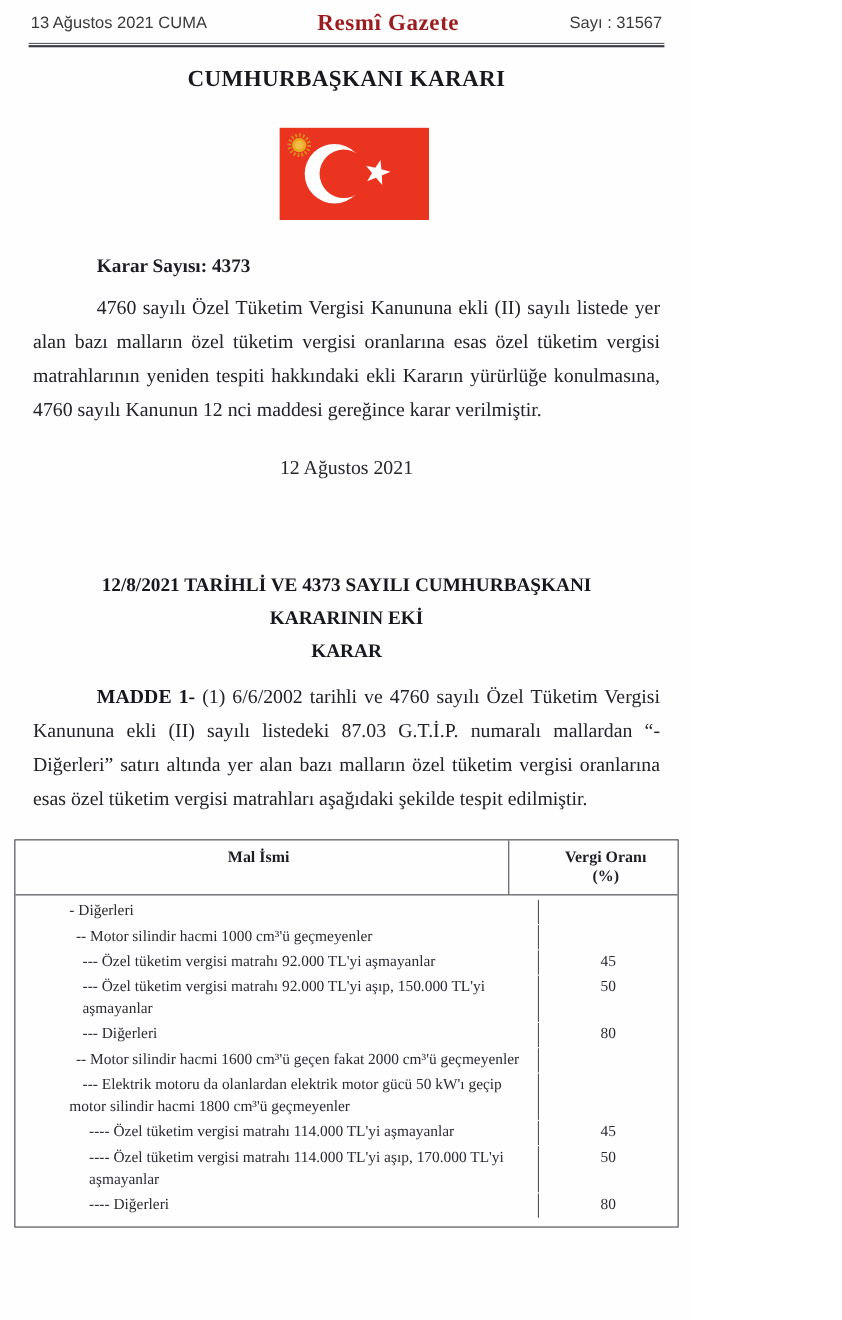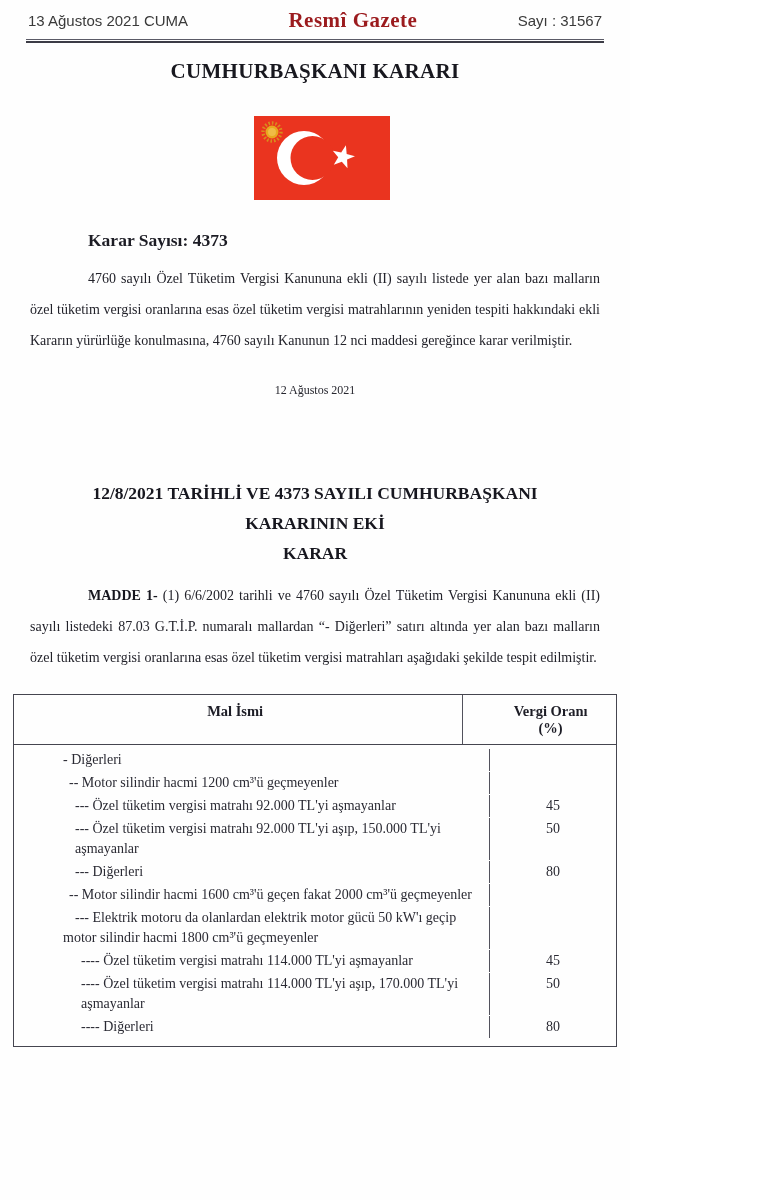--- a/index.html
+++ b/index.html
@@ -44,29 +44,29 @@
   .flag-wrap { text-align: center; margin-top: 32px; }
   .flag-wrap svg { display: inline-block; margin-left: 14px; }
 
   
   .decision-no {
     margin: 26px 30px 0 88px;
     font-size: 17.5px; font-weight: bold; color: #1c1c24;
   }
   .para {
     margin: 12px 30px 0 30px;
-    font-size: 14px; line-height: 31px;
+    font-size: 18px; line-height: 31px;
     text-align: justify; color: #22222a;
   }
   .para .indent { display: inline-block; width: 58px; }
   .para b { color: #16161e; }
 
   .decree-date {
     margin-top: 27px; text-align: center;
-    font-size: 12px; color: #26262e;
+    font-size: 18px; color: #26262e;
   }
 
   .signature {
     margin-top: 95px; margin-right: 133px;
     margin-left: auto; width: max-content;
     text-align: center;
   }
   .signature .name { font-size: 18px; font-weight: bold; color: #1a1a22; }
   .signature .title { font-size: 16.5px; margin-top: 7px; color: #2a2a32; letter-spacing: 0.5px; }
 
@@ -163,21 +163,21 @@
         <span>Vergi Oranı</span><br>
         <span>(%)</span>
       </div>
     </div>
     <div class="t-body">
       <div class="t-row i0">
         <div class="c-name">- Diğerleri</div>
         <div class="c-rate"></div>
       </div>
       <div class="t-row i1">
-        <div class="c-name">-- Motor silindir hacmi 1200 cm³'ü geçmeyenler</div>
+        <div class="c-name">-- Motor silindir hacmi 1000 cm³'ü geçmeyenler</div>
         <div class="c-rate"></div>
       </div>
       <div class="t-row i2">
         <div class="c-name">--- Özel tüketim vergisi matrahı 92.000 TL'yi aşmayanlar</div>
         <div class="c-rate">45</div>
       </div>
       <div class="t-row i2">
         <div class="c-name">--- Özel tüketim vergisi matrahı 92.000 TL'yi aşıp, 150.000 TL'yi aşmayanlar</div>
         <div class="c-rate">50</div>
       </div>

